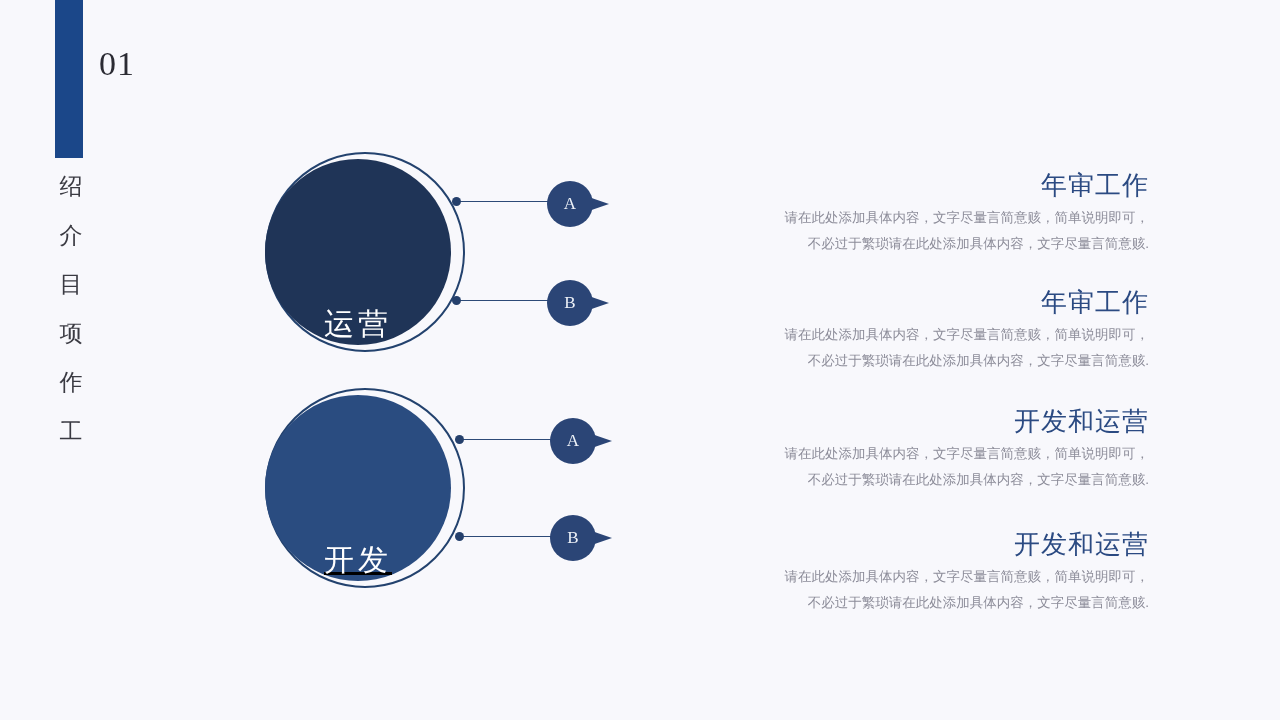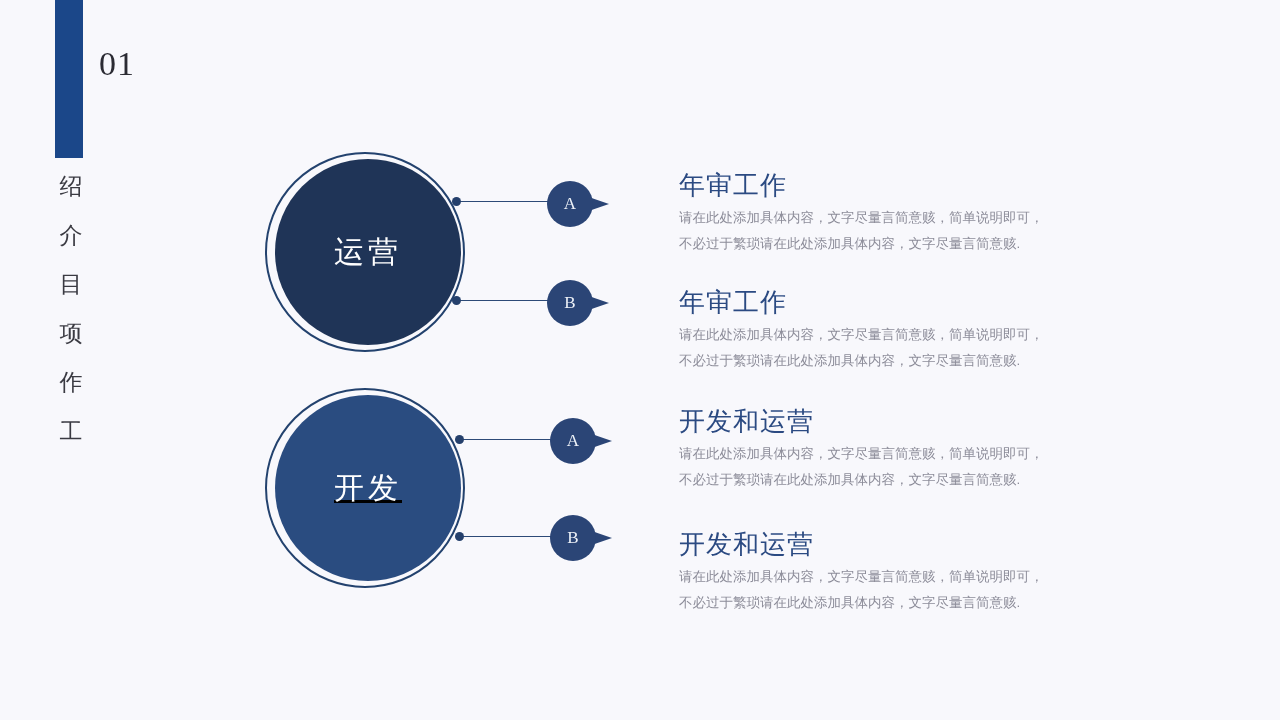--- a/index.html
+++ b/index.html
@@ -64,25 +64,25 @@
   .big-circle-ring {
     position:absolute;
     left:0; top:0;
     width:200px; height:200px;
     border-radius:50%;
     border:2px solid #23426e;
     box-sizing:border-box;
   }
   .big-circle-fill {
     position:absolute;
-    left:10px; top:7px;
+    left:0; top:7px;
     width:186px; height:186px;
     border-radius:50%;
     display:flex;
-    align-items:center;
+    align-items:flex-end;
     justify-content:center;
   }
   .big-circle-label {
     color:#ffffff;
     font-size:30px;
     letter-spacing:4px;
     font-family:"Liberation Serif", serif;
   }
 
   
@@ -118,21 +118,21 @@
     border-radius:50%;
     display:flex;
     align-items:center;
     justify-content:center;
     color:#eef2f8;
     font-size:17px;
     font-family:"Liberation Serif", serif;
   }
 
   
-  .text-block { position:absolute; width:470px; }
+  .text-block { position:absolute; width:470px;text-align:right; }
   .tb-title {
     font-size:26px;
     color:#2b4a82;
     font-family:"Liberation Serif", serif;
     letter-spacing:1px;
     line-height:1.15;
     margin-bottom:4px;
   }
   .tb-line {
     font-size:13.5px;

